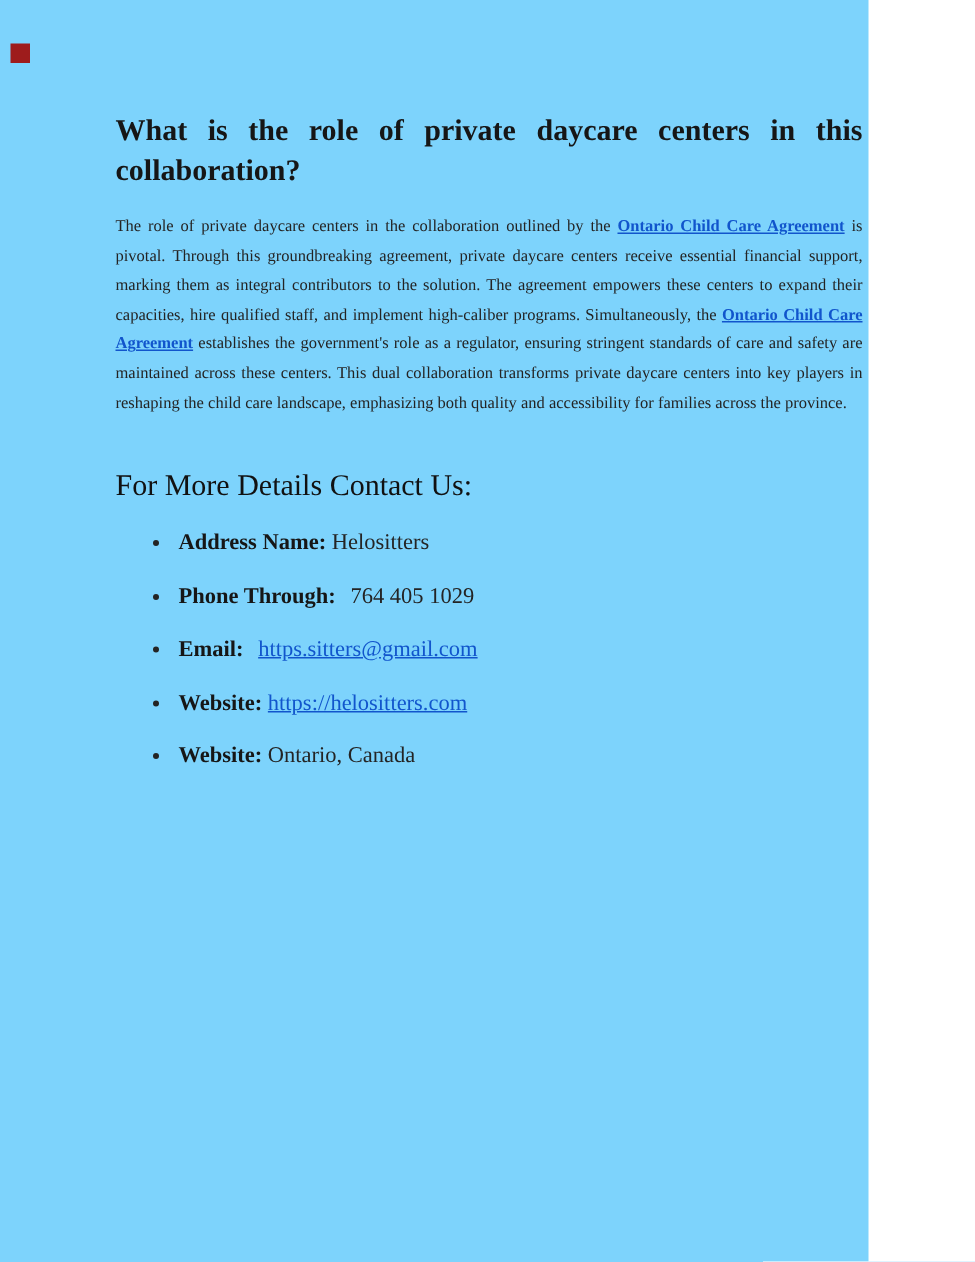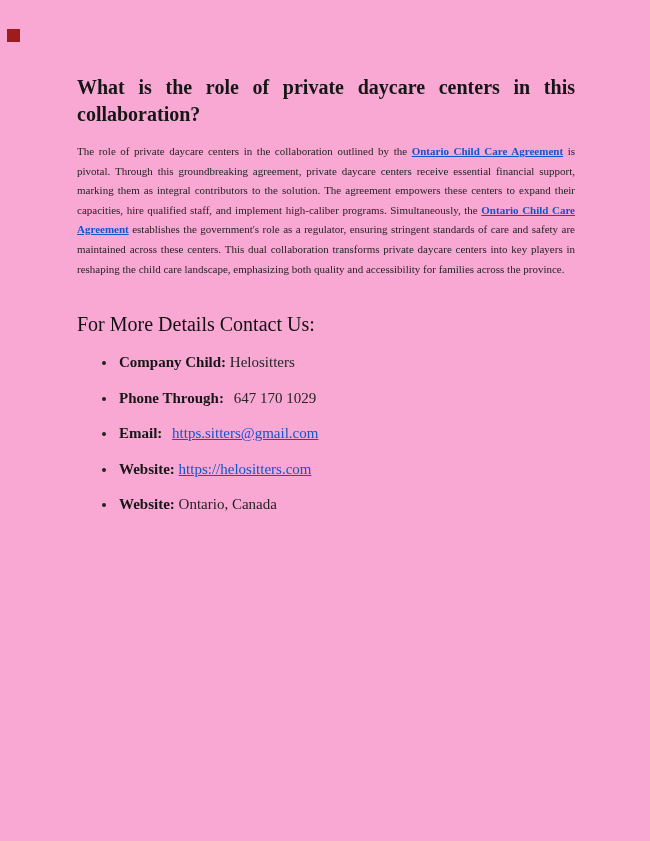--- a/index.html
+++ b/index.html
@@ -8,23 +8,23 @@
     background: #ffffff;
   }
   body {
     width: 650px;
     height: 841px;
     font-family: "Liberation Serif", "DejaVu Serif", serif;
     color: #1f1f1f;
   }
   .page {
     position: relative;
-    width: 650px;
+    width: 579px;
     height: 841px;
-    background: #f9a8d4;
+    background: #7dd3fc;
     overflow: hidden;
   }
   .corner-marker {
     position: absolute;
     left: 7px;
     top: 29px;
     width: 13px;
     height: 13px;
     background: var(--marker-color, #9e1c1c);
   }
@@ -86,20 +86,20 @@
 </head>
 <body>
 
 <div class="page">
   <div class="corner-marker"></div>
   <div class="content">
     <h1 class="article-heading">What is the role of private daycare centers in this collaboration?</h1>
     <p class="article-body" id="article-paragraph"><span>The role of private daycare centers in the collaboration outlined by the </span><a class="doc-link para-link">Ontario Child Care Agreement</a><span> is pivotal. Through this groundbreaking agreement, private daycare centers receive essential financial support, marking them as integral contributors to the solution. The agreement empowers these centers to expand their capacities, hire qualified staff, and implement high-caliber programs. Simultaneously, the </span><a class="doc-link para-link">Ontario Child Care Agreement</a><span> establishes the government's role as a regulator, ensuring stringent standards of care and safety are maintained across these centers. This dual collaboration transforms private daycare centers into key players in reshaping the child care landscape, emphasizing both quality and accessibility for families across the province.</span></p>
     <h2 class="contact-heading">For More Details Contact Us:</h2>
     <ul class="contact-list" id="contact-list">
-        <li><strong>Company Child:</strong> <span>Helositters</span></li>
-        <li><strong>Phone Through:</strong> <span class="gap">647 170 1029</span></li>
+        <li><strong>Address Name:</strong> <span>Helositters</span></li>
+        <li><strong>Phone Through:</strong> <span class="gap">764 405 1029</span></li>
         <li><strong>Email:</strong> <a class="doc-link gap">https.sitters@gmail.com</a></li>
         <li><strong>Website:</strong> <a class="doc-link">https://helositters.com</a></li>
         <li><strong>Website:</strong> <span>Ontario, Canada</span></li>
       </ul>
   </div>
 </div>
 
 </body></html>

